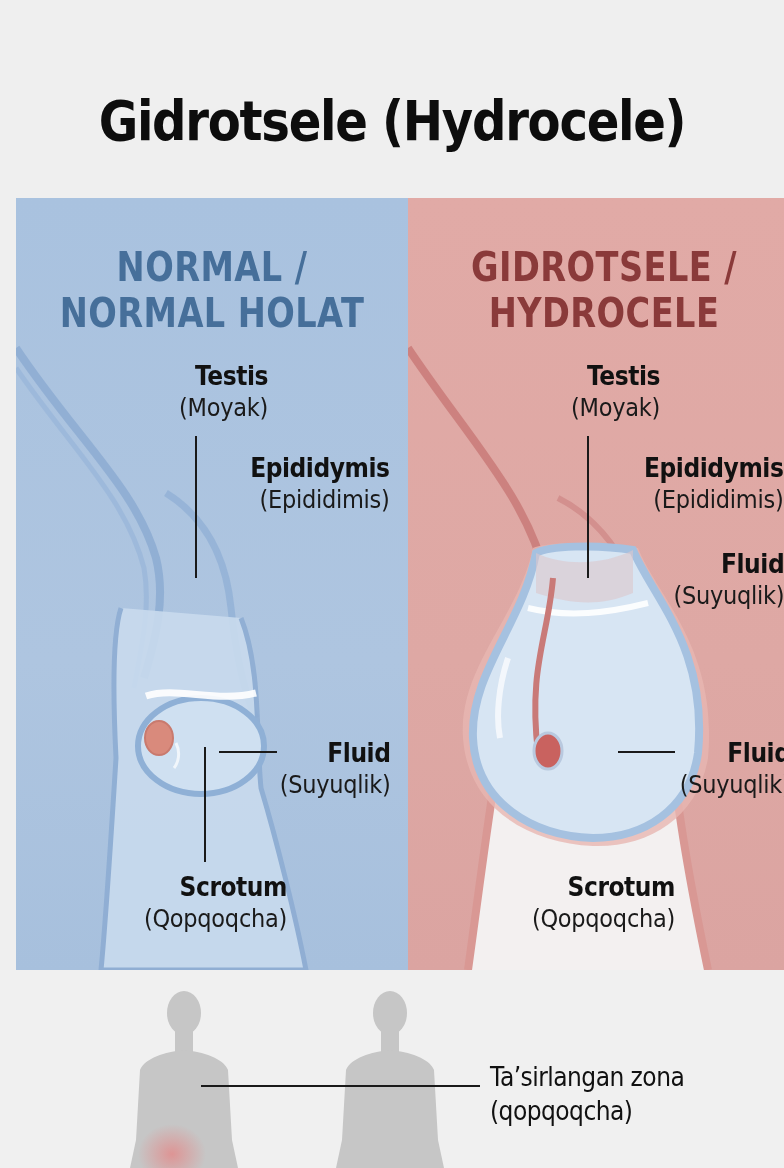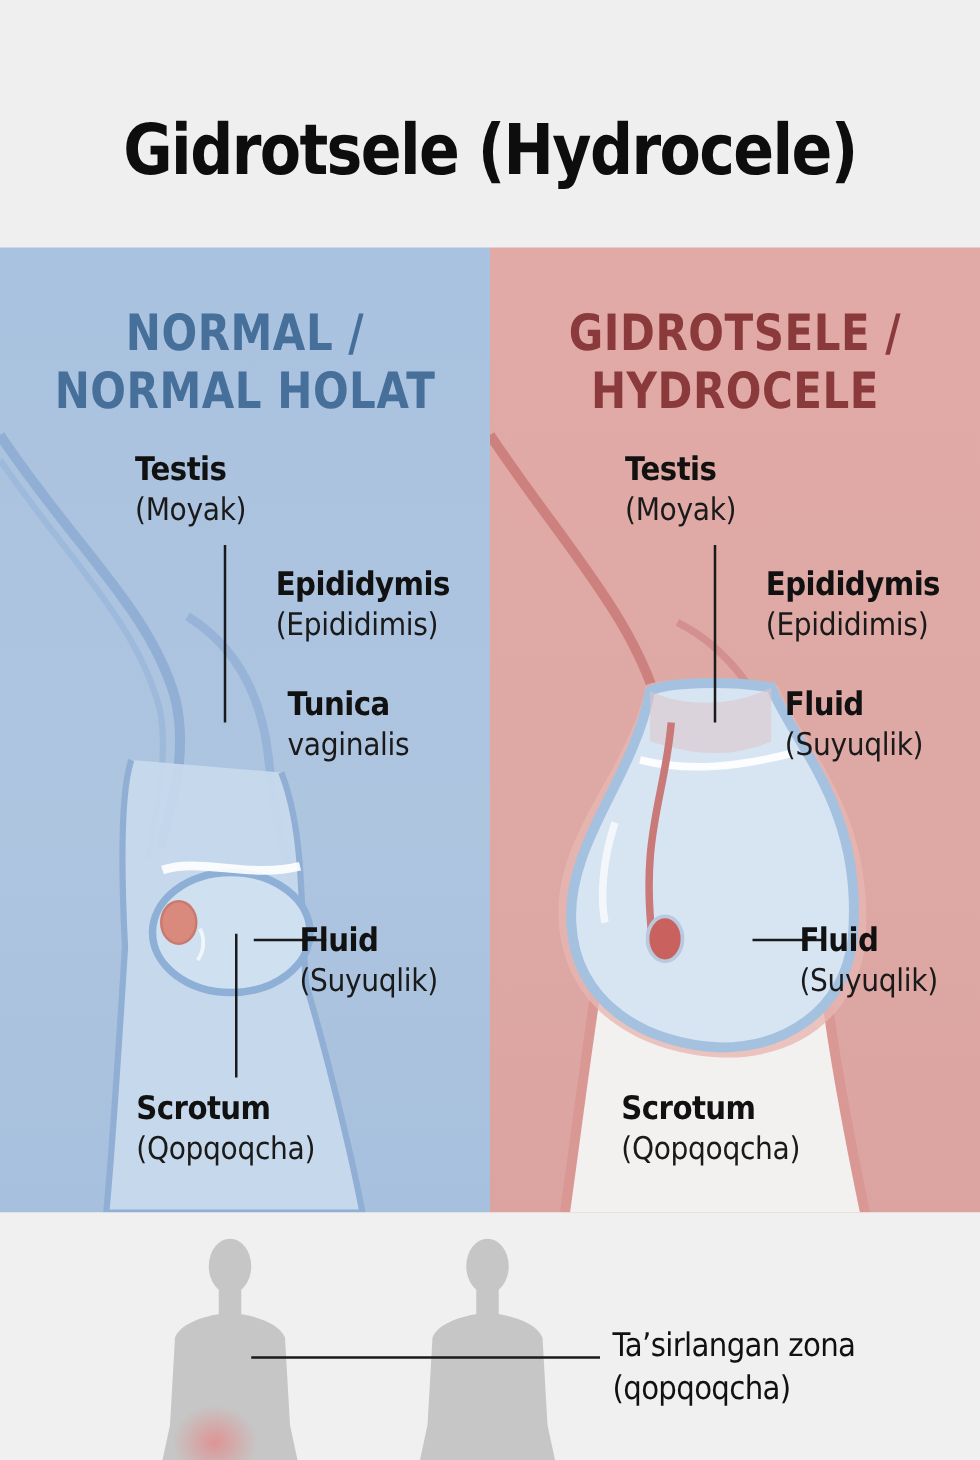--- a/index.html
+++ b/index.html
@@ -6,35 +6,35 @@
     html, body { width: 784px; height: 1168px; overflow: hidden; background: #efefef; }
     body { font-family: "DejaVu Sans", "Liberation Sans", sans-serif; position: relative; }
 
     .title {
       position: absolute; left: 0; top: 88px; width: 784px; text-align: center;
       font-family: "DejaVu Sans", sans-serif; font-weight: bold;
       font-size: 56px; letter-spacing: -1.5px; color: #0d0d0d;
       transform: scaleX(0.86); transform-origin: center;
     }
 
-    .panel { position: absolute; top: 198px; height: 772px; width: 392px; overflow: hidden; }
+    .panel { position: absolute; top: 198px; height: 772px; width: 392px; overflow: hidden; margin-left: 16px; }
     .panel-normal { left: 0; background: linear-gradient(180deg, #a9c2df 0%, #aec5e0 60%, #a7c0dd 100%); }
     .panel-hydro  { left: 392px; background: linear-gradient(180deg, #e1aaa6 0%, #dea8a4 60%, #dba4a1 100%); padding-left: 44px; }
 
     .panel svg.art { position: absolute; left: 0; top: 0; width: 392px; height: 772px; }
 
     .panel-heading {
       position: absolute; left: 0; width: 392px; top: 46px; text-align: center;
       font-family: "DejaVu Sans", sans-serif; font-weight: bold; font-size: 40px; line-height: 46px;
       transform: scaleX(0.84); transform-origin: center; letter-spacing: 0.5px;
     }
     .panel-normal .panel-heading { color: #466f9a; }
     .panel-hydro .panel-heading  { color: #8a3a3a; }
 
-    .lbl { position: absolute; text-align: left; color: #111; }
+    .lbl { position: absolute; text-align: right; color: #111; }
     .lbl .en { font-weight: bold; font-size: 26px; line-height: 32px; display: block; letter-spacing: -0.5px; }
     .lbl .uz { font-size: 25px; line-height: 32px; display: block; letter-spacing: -0.3px; color: #1a1a1a; }
     .lbl span { transform: scaleX(0.9); transform-origin: center; }
 
     .leader { position: absolute; background: #1a1a1a; }
 
     .bottom { position: absolute; left: 0; top: 970px; width: 784px; height: 198px; background: #f0f0f0; }
     .bottom svg { position: absolute; left: 0; top: 0; width: 784px; height: 198px; }
     .zone-label { position: absolute; left: 490px; top: 90px; color: #111; }
     .zone-label span { display: block; font-size: 26px; line-height: 34px; letter-spacing: -0.6px; transform: scaleX(0.9); transform-origin: left; }
@@ -70,24 +70,20 @@
     <span class="en">Testis</span>
     <span class="uz">(Moyak)</span>
   </div>
   <div class="leader" style="left:179px; top:238px; width:2px; height:142px;"></div>
 
   <div class="lbl" style="left:212px; top:254px; width:170px;">
     <span class="en">Epididymis</span>
     <span class="uz">(Epididimis)</span>
   </div>
 
-  <div class="lbl" style="left:222px; top:350px; width:160px;">
-    <span class="en">Tunica</span>
-    <span class="uz">vaginalis</span>
-  </div>
 
   <div class="leader" style="left:203px; top:553px; width:58px; height:2px;"></div>
   <div class="lbl" style="left:232px; top:539px; width:150px;">
     <span class="en">Fluid</span>
     <span class="uz">(Suyuqlik)</span>
   </div>
 
   <div class="leader" style="left:188px; top:549px; width:2px; height:115px;"></div>
   <div class="lbl" style="left:100px; top:673px; width:180px;">
     <span class="en">Scrotum</span>

